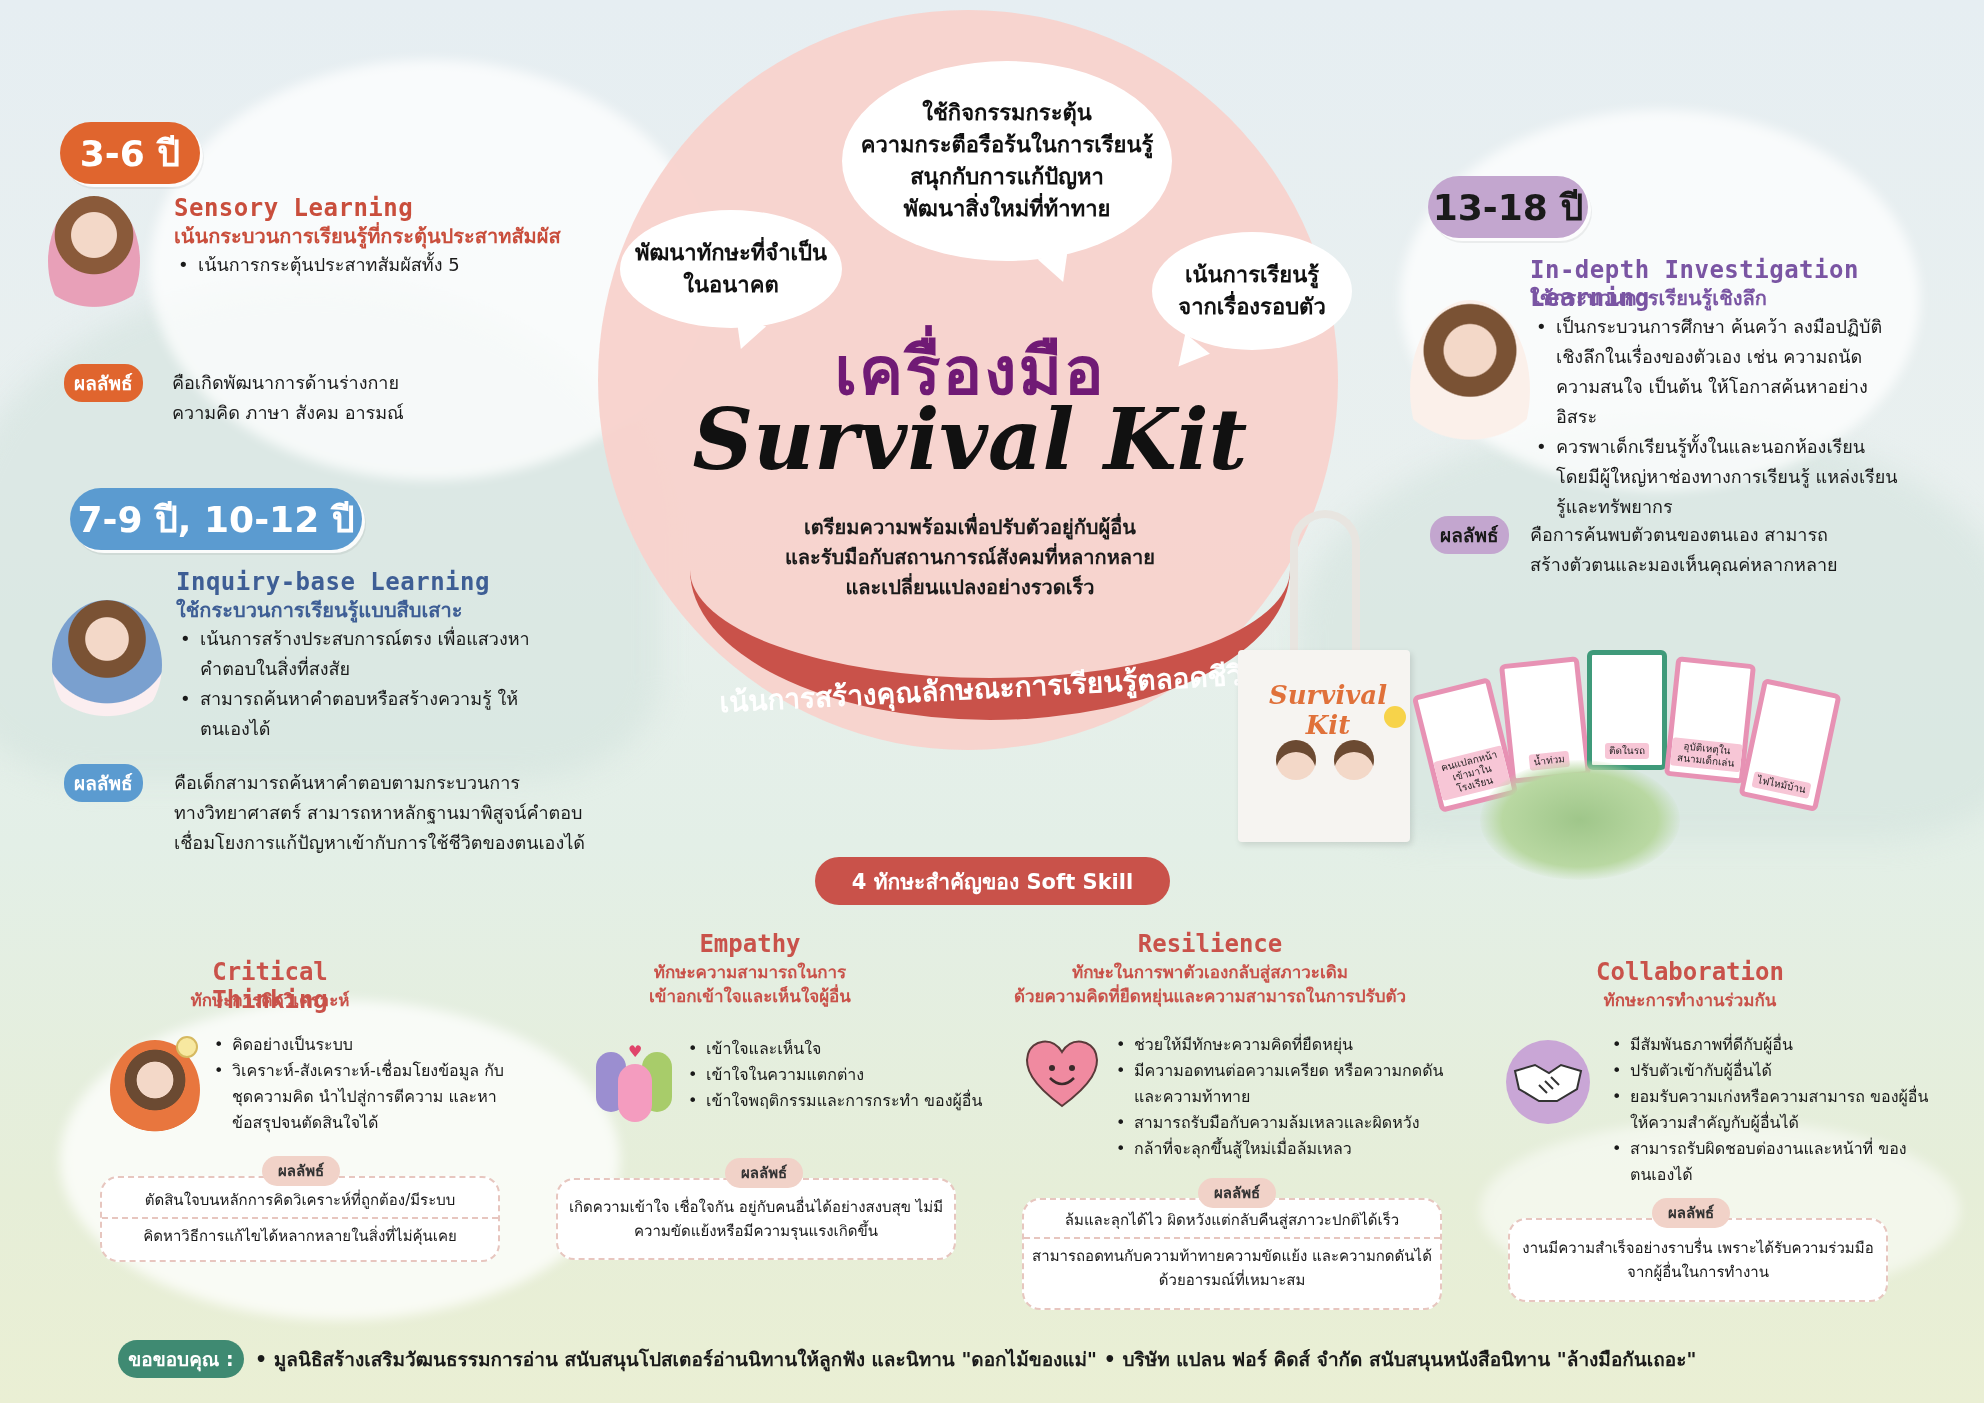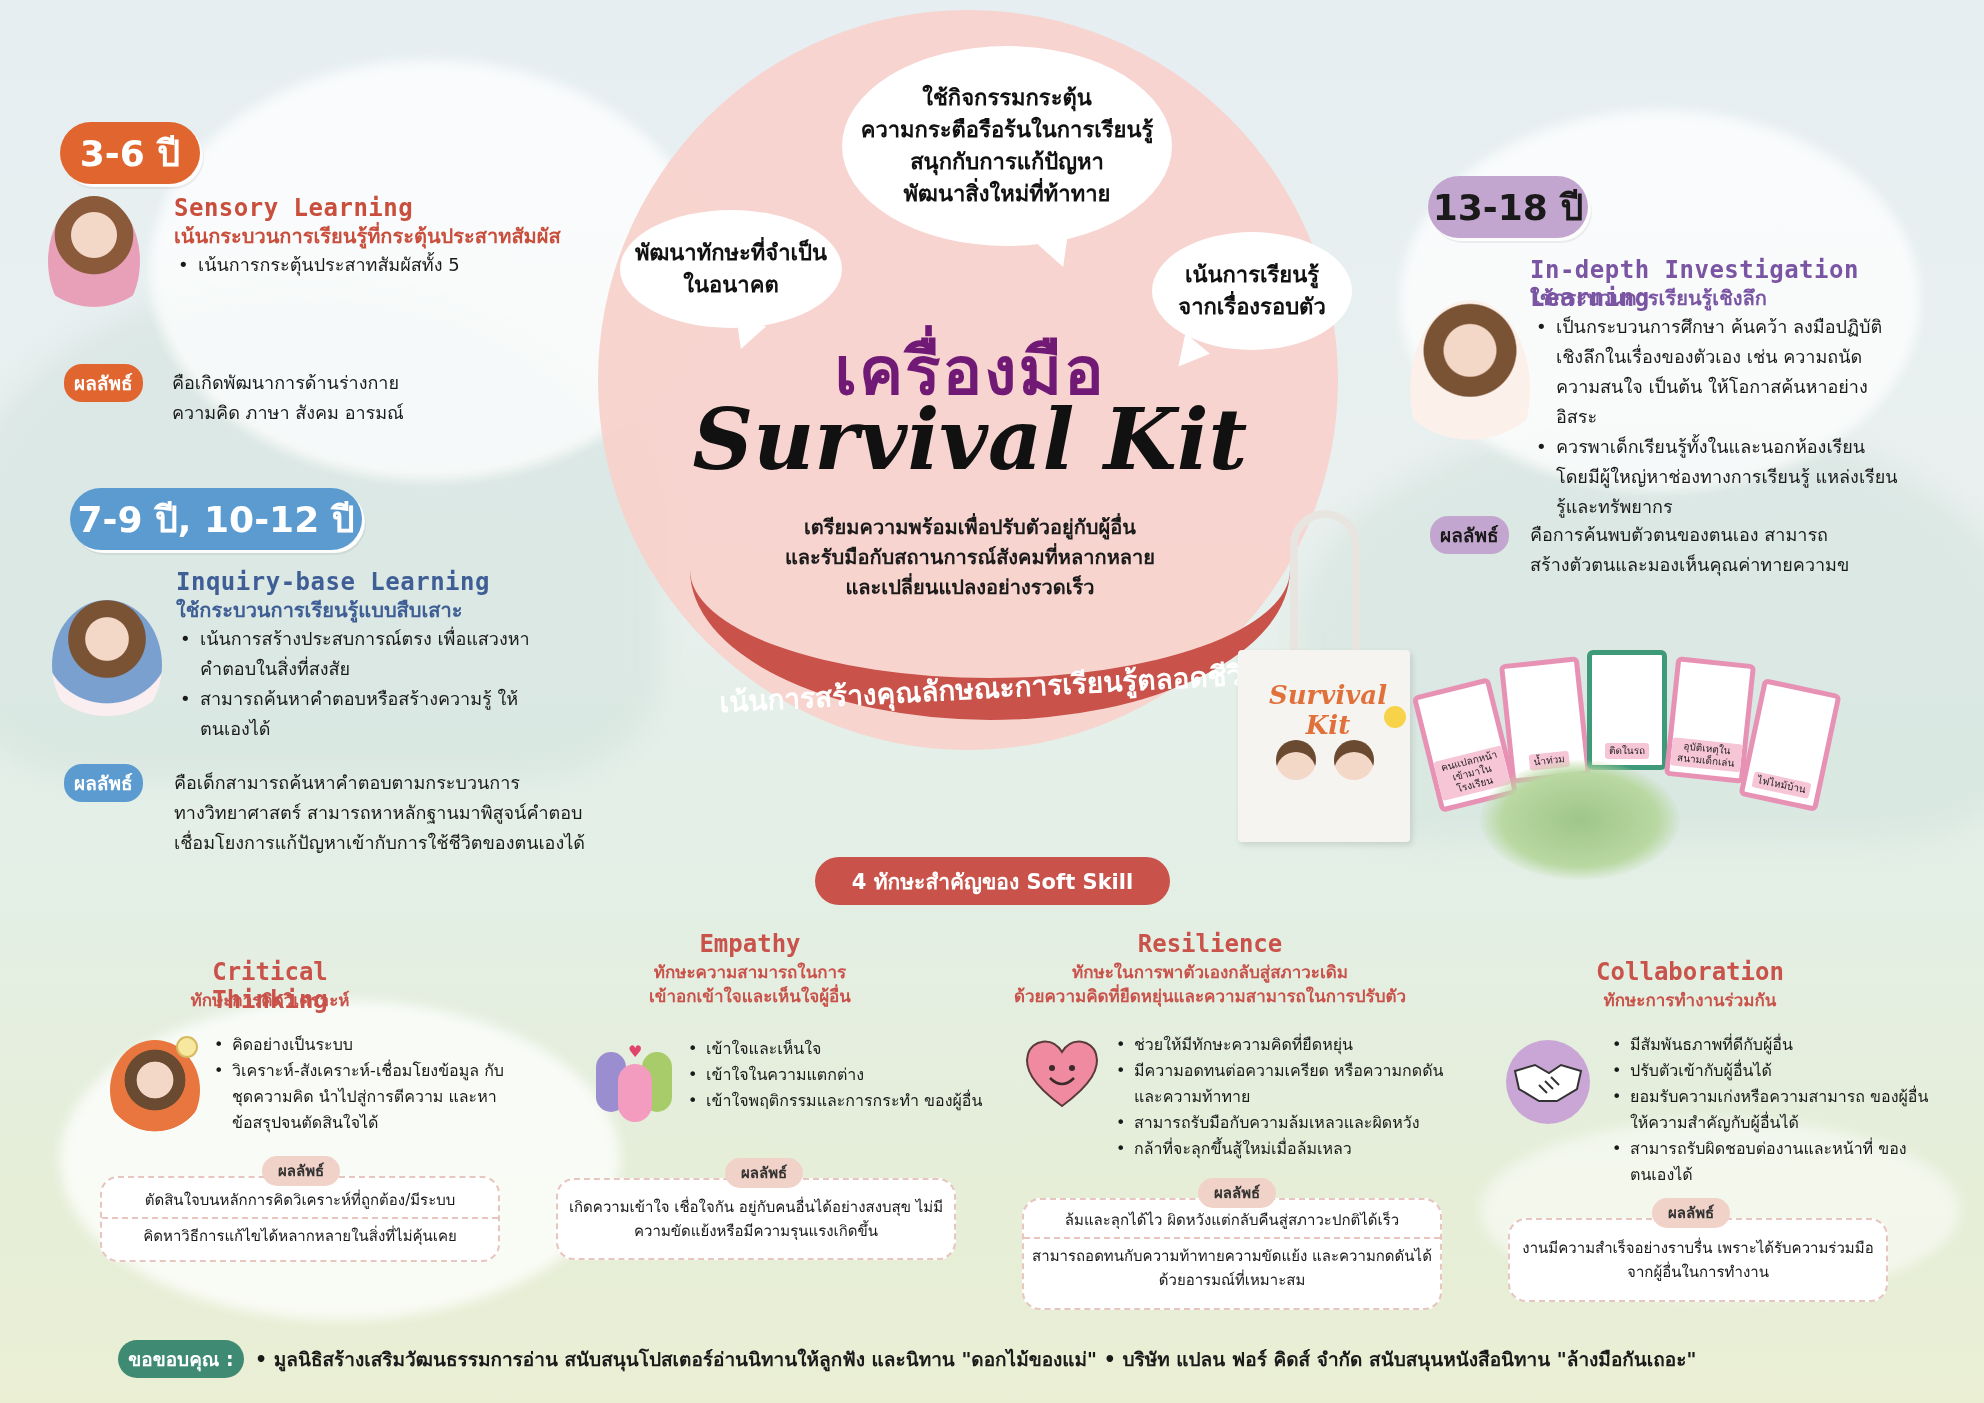--- a/index.html
+++ b/index.html
@@ -81,21 +81,21 @@
 
 <div class="mount" style="left:-40px;top:280px;width:700px;height:500px;border-radius:50% 50% 20% 20%;"></div>
 <div class="mount" style="left:1300px;top:420px;width:720px;height:420px;border-radius:50% 50% 20% 20%;"></div>
 <div class="cloud" style="left:150px;top:60px;width:560px;height:420px;"></div>
 <div class="cloud" style="left:1400px;top:110px;width:520px;height:380px;"></div>
 <div class="cloud" style="left:60px;top:1000px;width:560px;height:320px;"></div>
 <div class="cloud" style="left:1480px;top:1120px;width:480px;height:180px;background:rgba(255,255,255,0.5);"></div>
 
 <div class="big-circle"></div>
 
-<div class="bubble" style="left:842px;top:46px;width:330px;height:200px;">
+<div class="bubble" style="left:842px;top:61px;width:330px;height:200px;">
   <div>ใช้กิจกรรมกระตุ้น</div>
   <div>ความกระตือรือร้นในการเรียนรู้</div>
   <div>สนุกกับการแก้ปัญหา</div>
   <div>พัฒนาสิ่งใหม่ที่ท้าทาย</div>
   <span class="tail" style="left:200px;bottom:-22px;transform:rotate(-20deg);"></span>
 </div>
 <div class="bubble" style="left:620px;top:210px;width:222px;height:118px;">
   <div>พัฒนาทักษะที่จำเป็น</div>
   <div>ในอนาคต</div>
   <span class="tail" style="left:110px;bottom:-22px;transform:rotate(20deg);"></span>
@@ -150,21 +150,21 @@
 <div class="avatar" style="left:1410px;top:300px;width:120px;height:180px;background:radial-gradient(circle at 50% 28%, #f3d8c8 0 18%, #7a5234 19% 32%, #fbf0ea 33% 62%, transparent 63%);"></div>
 <div class="abs sec-en" style="left:1530px;top:256px;color:#7a55a3;">In-depth Investigation Learning</div>
 <div class="abs sec-th" style="left:1530px;top:282px;color:#7a55a3;">ใช้กระบวนการเรียนรู้เชิงลึก</div>
 <ul class="bullets abs" style="left:1530px;top:312px;width:370px;">
   <li>เป็นกระบวนการศึกษา ค้นคว้า ลงมือปฏิบัติ เชิงลึกในเรื่องของตัวเอง เช่น ความถนัด ความสนใจ เป็นต้น ให้โอกาสค้นหาอย่างอิสระ</li>
   <li>ควรพาเด็กเรียนรู้ทั้งในและนอกห้องเรียน โดยมีผู้ใหญ่หาช่องทางการเรียนรู้ แหล่งเรียนรู้และทรัพยากร</li>
 </ul>
 <div class="result-pill" style="left:1430px;top:516px;background:#c3a6cf;color:#1a1a1a;">ผลลัพธ์</div>
 <div class="result-text" style="left:1530px;top:520px;">
   <div>คือการค้นพบตัวตนของตนเอง สามารถ</div>
-  <div>สร้างตัวตนและมองเห็นคุณค่าทายความข</div>
+  <div>สร้างตัวตนและมองเห็นคุณค่หลากหลาย</div>
 </div>
 
 <div class="tote-handle"></div>
 <div class="tote"></div>
 <div class="tote-title">Survival Kit</div>
 <div class="abs" style="left:1276px;top:740px;width:40px;height:40px;border-radius:50%;background:#f3d8c8;box-shadow:inset 0 12px 0 #6b4a32;"></div>
 <div class="abs" style="left:1334px;top:740px;width:40px;height:40px;border-radius:50%;background:#f3d8c8;box-shadow:inset 0 12px 0 #6b4a32;"></div>
 <div class="abs" style="left:1384px;top:706px;width:22px;height:22px;border-radius:50%;background:#f7d34a;"></div>
 
 <div class="card" style="left:1425px;top:685px;transform:rotate(-14deg);">

